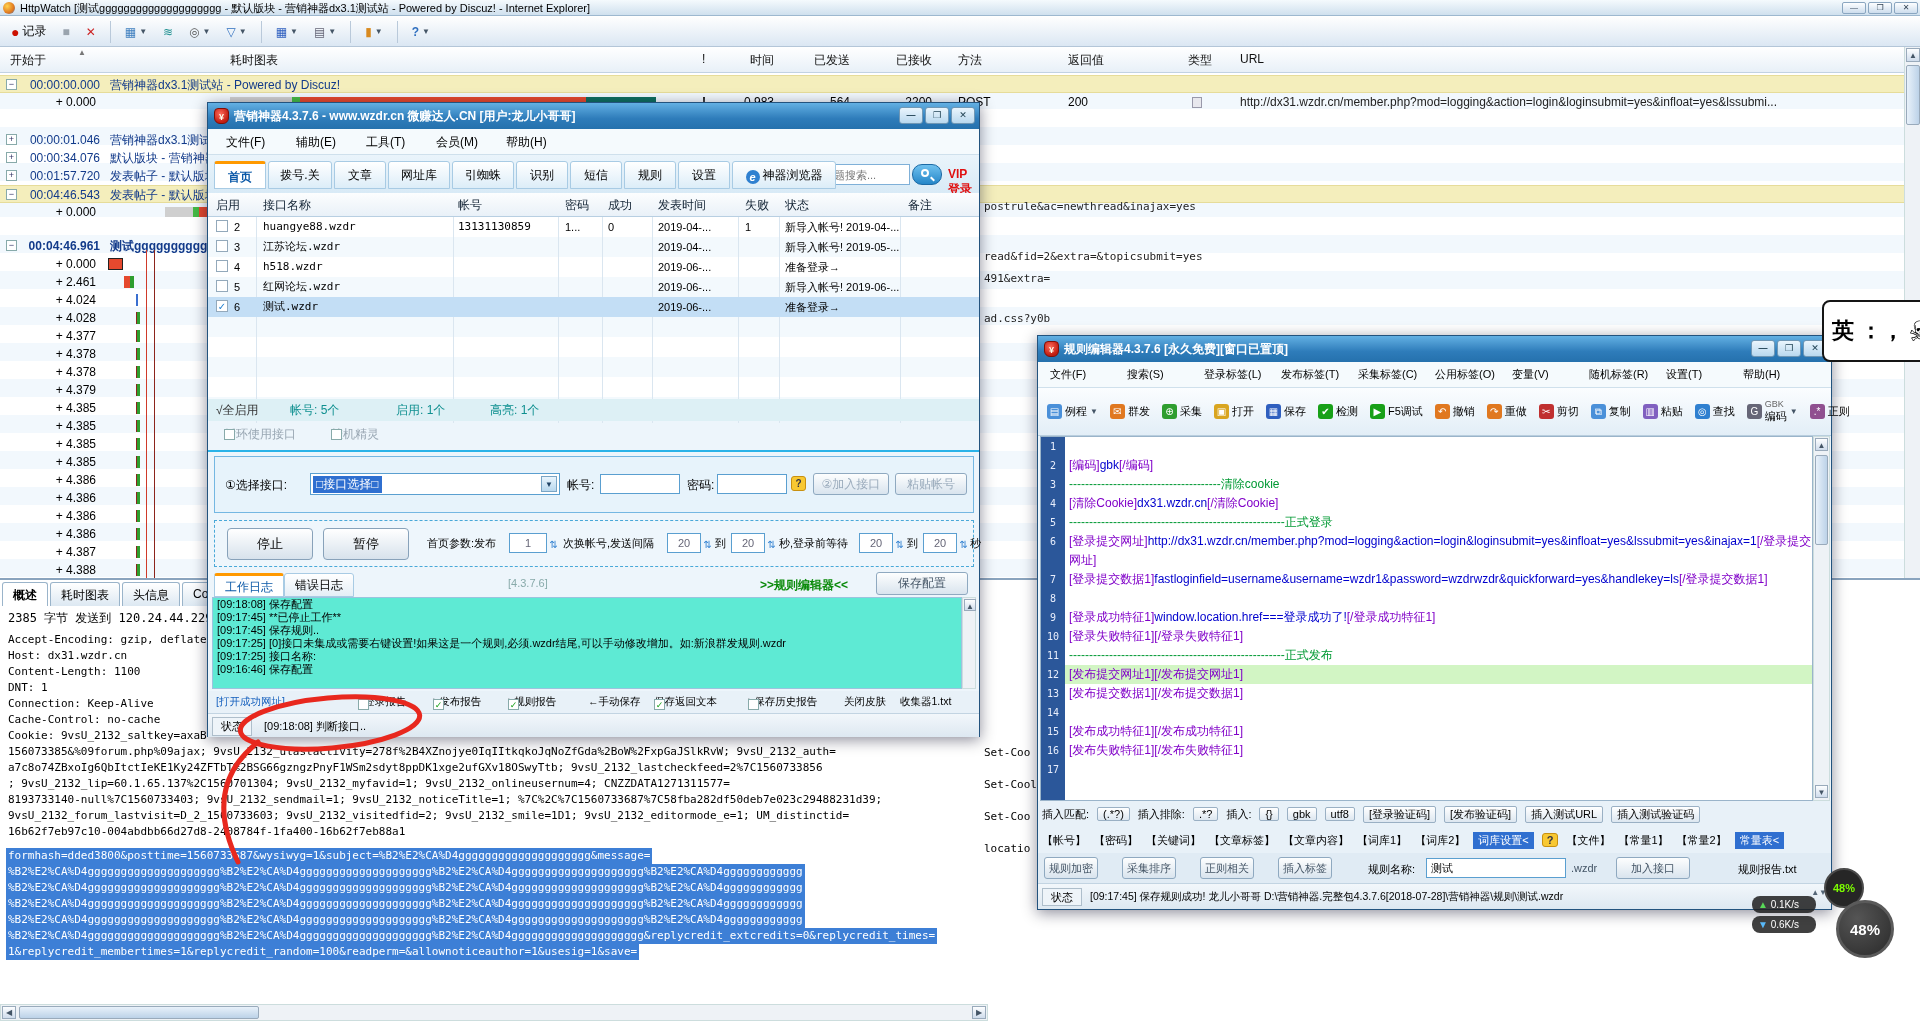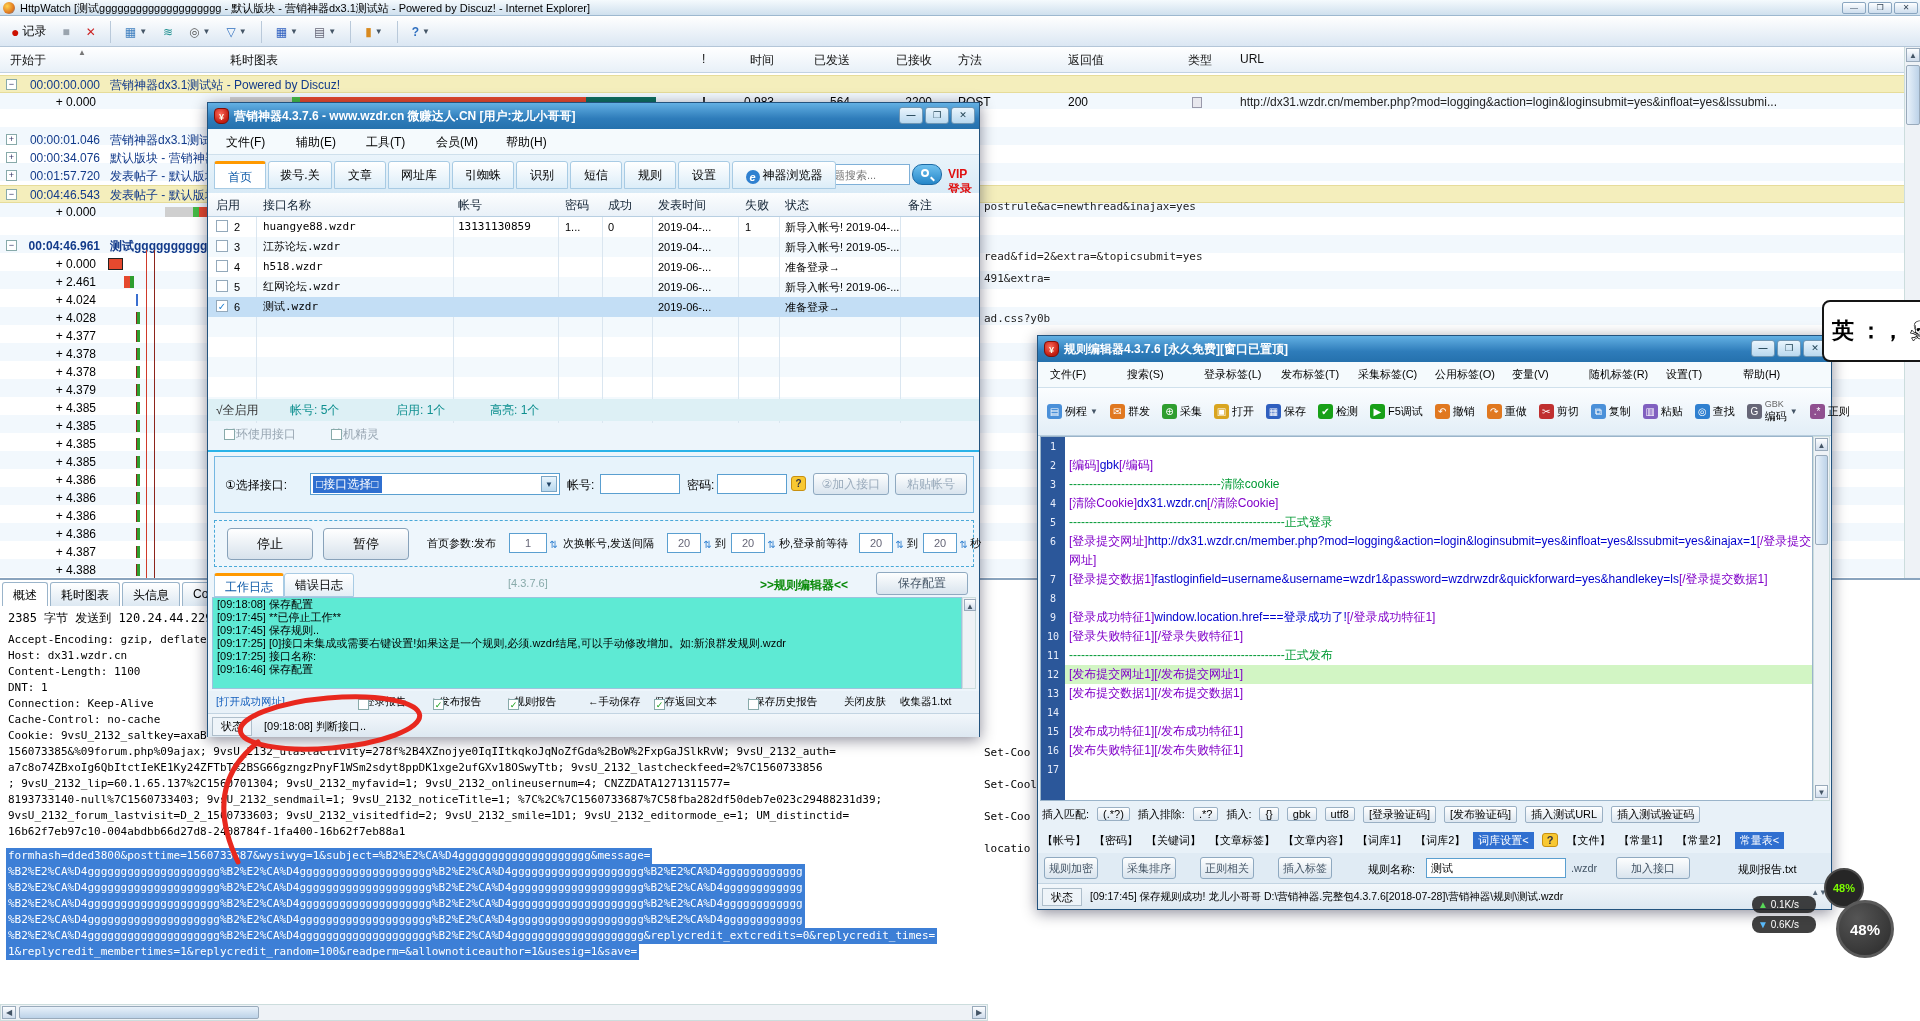--- a/index.html
+++ b/index.html
@@ -62,21 +62,21 @@
   #hw-vscroll { position:absolute; right:0; top:47px; width:16px; height:531px; background:#eef2f6; border-left:1px solid #cdd; }
   .scroll-arrow { width:14px; height:14px; margin:1px; background:linear-gradient(#fdfeff,#cfdcec); border:1px solid #9ab;
     font-size:8px; text-align:center; line-height:13px; color:#456; }
   #hw-vthumb { position:absolute; left:1px; top:18px; width:14px; height:60px; background:linear-gradient(90deg,#e8f1fa,#bcd2e8); border:1px solid #9ab; border-radius:2px; }
 
   
   #hw-detail { position:absolute; left:0; top:578px; width:1920px; height:443px; background:#fff; border-top:2px solid #8aa4be; }
   #hw-dtabs { position:absolute; left:2px; top:2px; height:24px; display:flex; }
   .dtab { padding:4px 10px; border:1px solid #9ab4ca; border-bottom:none; background:linear-gradient(#fff,#dce8f2);
     font-size:12px; margin-right:2px; border-radius:3px 3px 0 0; white-space:nowrap; }
-  .dtab.active { background:#fff; font-weight:normal; }
+  .dtab.active { background:#fff; font-weight:bold; }
   #hw-summary { position:absolute; left:8px; top:30px; font-size:12px; }
   #hw-reqhead { position:absolute; left:8px; top:52px; font-size:11px; line-height:16px; }
   #hw-cookie { position:absolute; left:8px; top:164px; font-size:11px; line-height:16px; white-space:nowrap; }
   #hw-respfrag div { position:absolute; left:984px; font-size:11px; white-space:nowrap; }
   #hw-posted { position:absolute; left:6px; top:268px; font-size:11px; line-height:16px; }
   #hw-posted div { background:#3d7fd6; color:#fff; display:table; padding:0 2px; white-space:nowrap; }
   #hw-hscroll { position:absolute; left:0; top:424px; width:988px; height:17px; background:#eef2f6; border:1px solid #cdd; }
   #hw-hthumb { position:absolute; left:18px; top:1px; width:240px; height:13px; background:linear-gradient(#e8f1fa,#bcd2e8); border:1px solid #9ab; border-radius:2px; }
   .h-arrow { position:absolute; top:1px; width:14px; height:13px; background:linear-gradient(#fdfeff,#cfdcec); border:1px solid #9ab; font-size:8px; text-align:center; line-height:12px; color:#456; }
 
@@ -92,21 +92,21 @@
   .win-btn { width:24px; height:17px; background:linear-gradient(#eaf5fd,#b9d8ee); border:1px solid #6f97b5;
     border-radius:3px; color:#245; font-size:9px; line-height:15px; text-align:center; }
 
   
   #mk { left:207px; top:102px; width:773px; height:635px; }
   #mk-menu { position:absolute; left:0; top:26px; width:100%; height:26px; background:#f5fafd; border-bottom:1px solid #cfe0ec; }
   #mk-menu span { position:absolute; top:5px; font-size:12px; }
   #mk-tabs { position:absolute; left:0; top:52px; width:100%; height:38px; background:linear-gradient(#eaf4fb,#d8eaf6); }
   .mk-tab { position:absolute; top:6px; height:28px; line-height:26px; padding:0 10px; background:linear-gradient(#ffffff,#dcedf8);
     border:1px solid #a8cbe4; border-radius:3px 3px 0 0; font-size:12px; white-space:nowrap; }
-  .mk-tab.active { background:#fff; color:#0d5aa8; font-weight:normal; border-top:3px solid #ff9900; }
+  .mk-tab.active { background:#fff; color:#0d5aa8; font-weight:bold; border-top:3px solid #ff9900; }
   .e-icon { display:inline-block; width:14px; height:14px; border-radius:7px; background:#2f80d0; color:#fff;
     font-size:11px; line-height:14px; text-align:center; font-weight:bold; font-style:italic; margin-right:3px; vertical-align:-2px; }
   #mk-search { position:absolute; left:610px; top:9px; width:92px; height:21px; border:1px solid #7fb0d8; font-size:11px; padding:2px 4px; background:#fff; }
   #mk-search-btn { position:absolute; left:704px; top:9px; width:30px; height:21px; border-radius:10px;
     background:linear-gradient(#6fc1ef,#2586c8); border:1px solid #1c6aa5; }
   .mag { position:absolute; left:8px; top:4px; width:8px; height:8px; border:2px solid #fff; border-radius:50%; }
   .mag::after { content:""; position:absolute; left:7px; top:7px; width:5px; height:2px; background:#fff; transform:rotate(45deg); }
   #mk-vip { position:absolute; left:740px; top:12px; color:#e01010; font-weight:bold; font-size:12px; }
 
   #mk-thead { position:absolute; left:0; top:90px; width:100%; height:24px; background:linear-gradient(#fcfdfe,#e9f1f8); border-bottom:1px solid #b8cfe2; }

